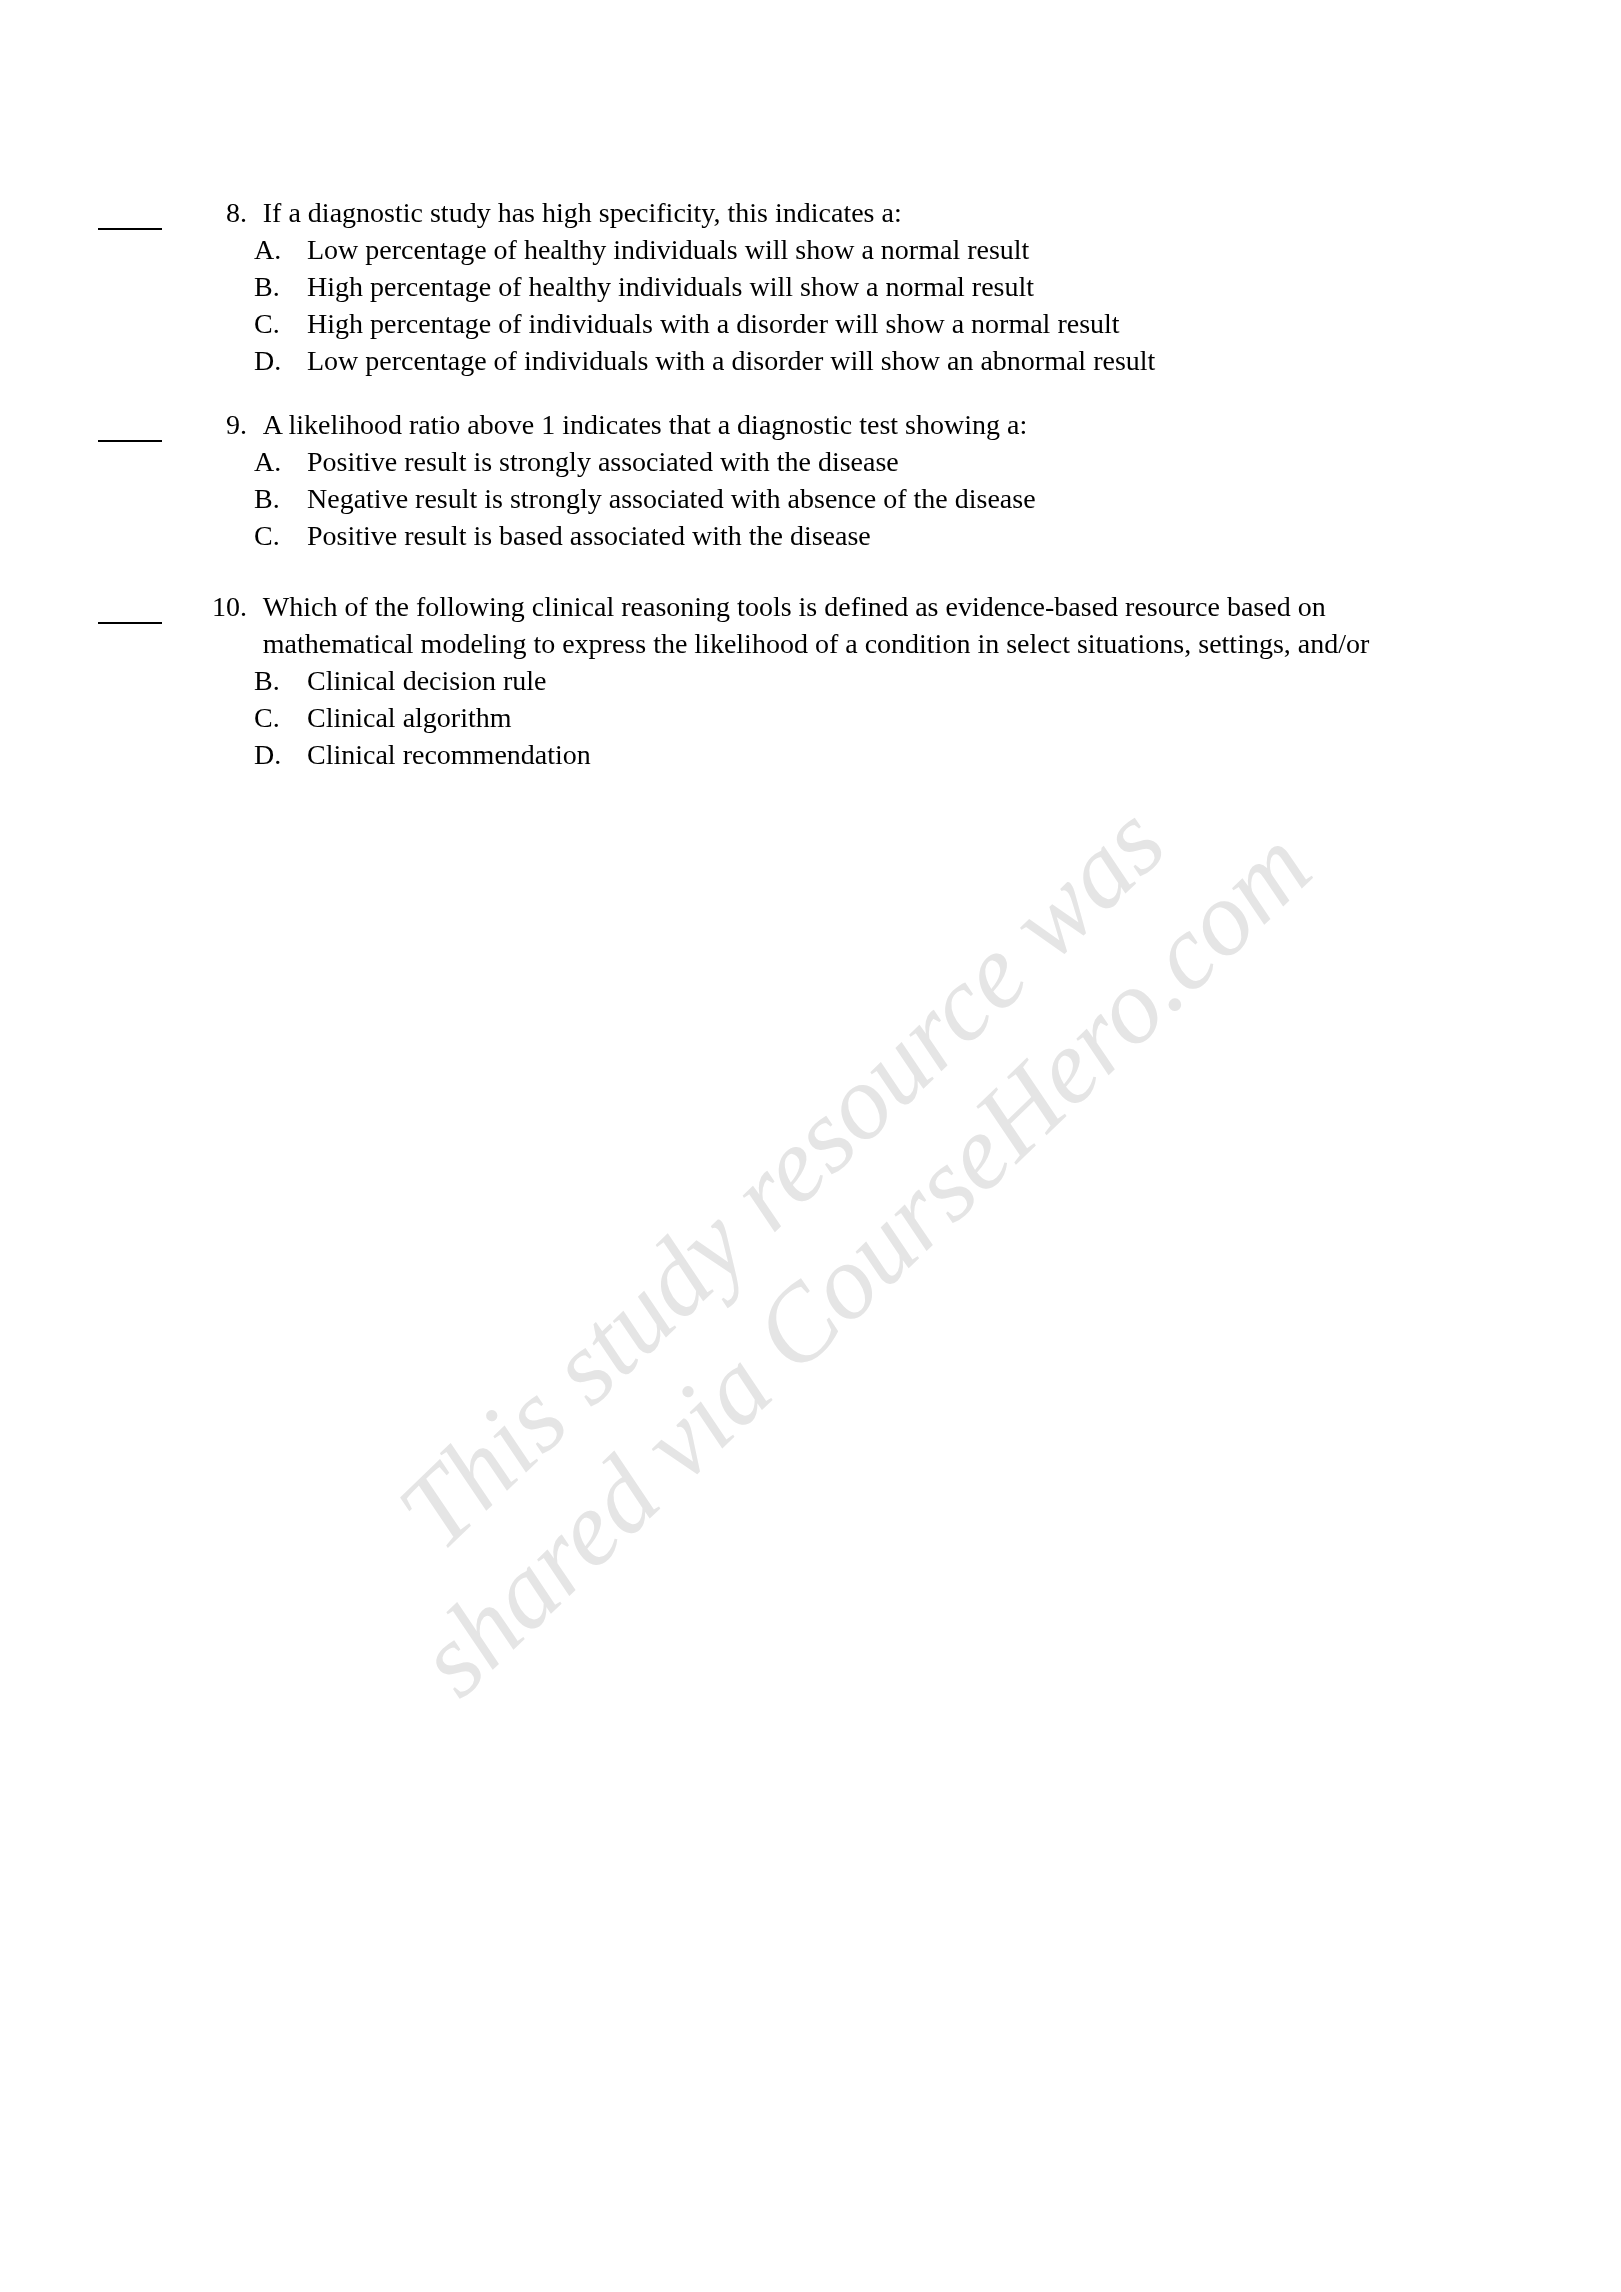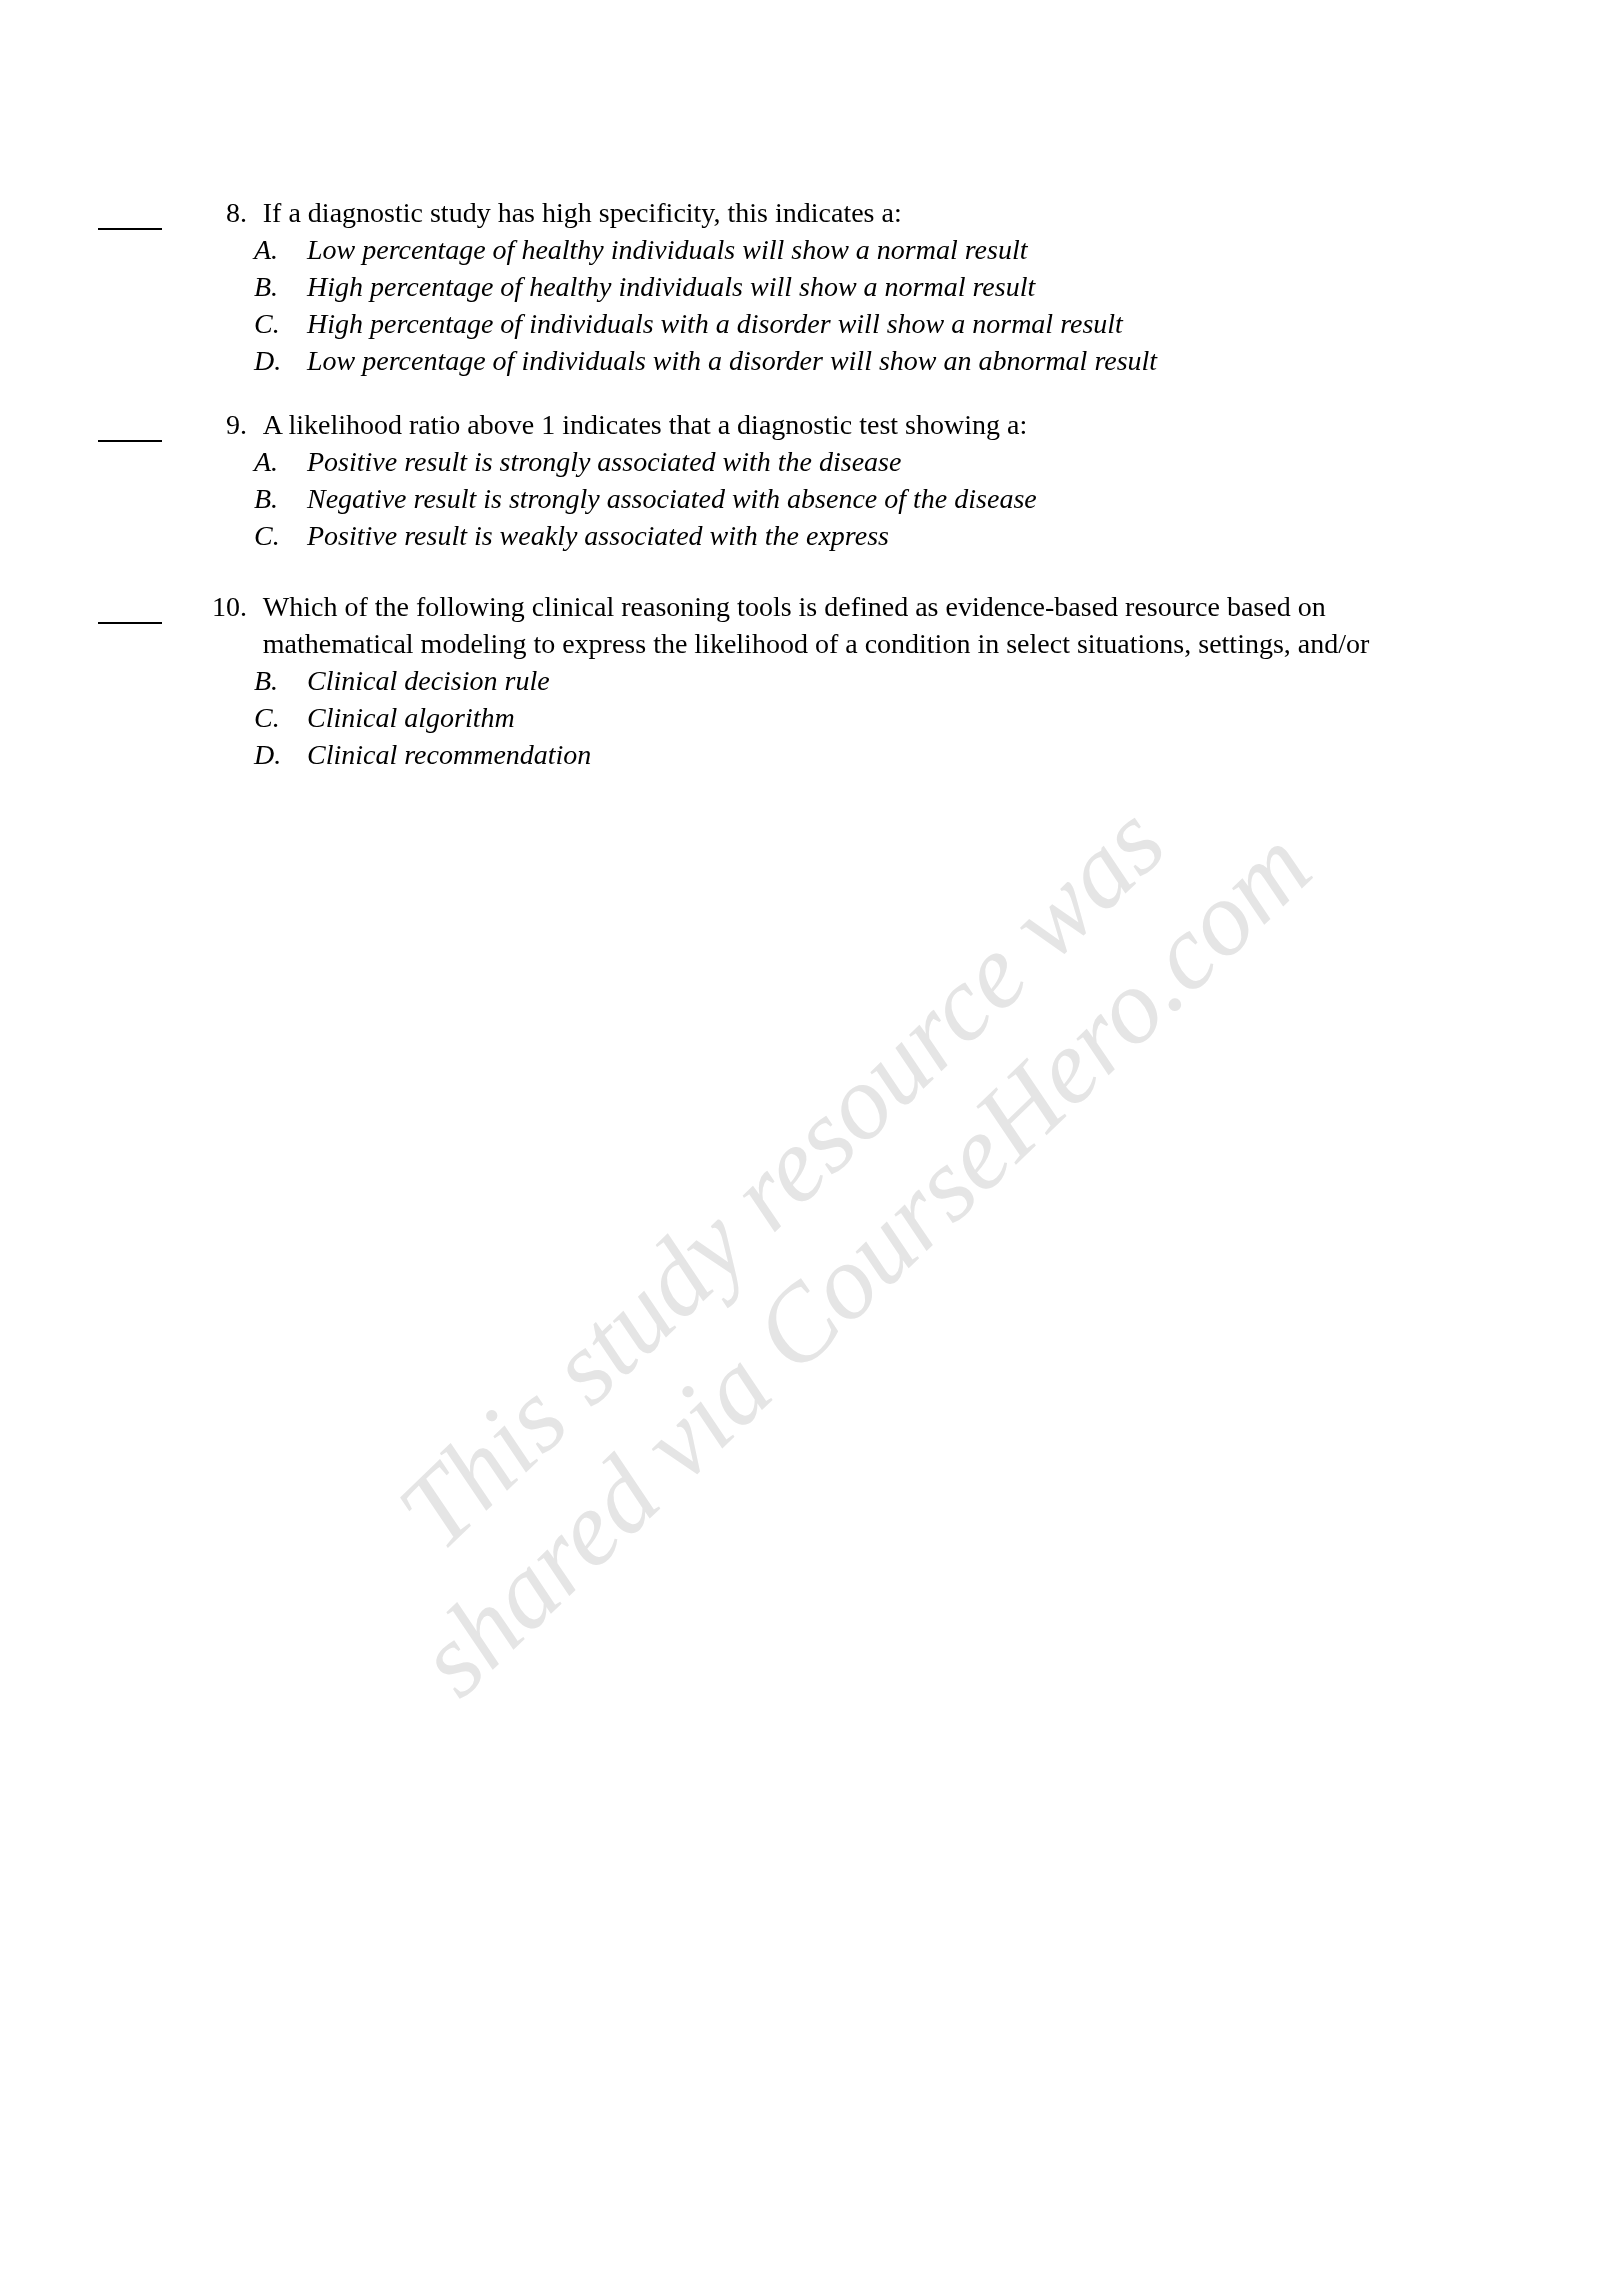--- a/index.html
+++ b/index.html
@@ -50,21 +50,21 @@
   }
   .q-number {
     flex: 0 0 85px;
     text-align: right;
   }
   .q-body { margin-left: 7px; }
   .q-line {
     white-space: nowrap;
     padding-left: 8.8px;
   }
-  .option { white-space: nowrap; font-style: italic; }
+  .option { white-space: nowrap; }
   .opt-letter {
     display: inline-block;
     width: 53px;
   }
 </style>
 </head>
 <body>
 
 <div class="watermark">
   <div>This study resource was</div>
@@ -98,21 +98,21 @@
     <span class="q-number">9.</span>
     <div class="q-body">
       <div class="q-line">A likelihood ratio above 1 indicates that a diagnostic test showing a:</div>
       <div class="option">
         <span class="opt-letter">A.</span><span class="opt-text">Positive result is strongly associated with the disease</span>
       </div>
       <div class="option">
         <span class="opt-letter">B.</span><span class="opt-text">Negative result is strongly associated with absence of the disease</span>
       </div>
       <div class="option">
-        <span class="opt-letter">C.</span><span class="opt-text">Positive result is weakly associated with the express</span>
+        <span class="opt-letter">C.</span><span class="opt-text">Positive result is based associated with the disease</span>
       </div>
     </div>
   </div>
 
   <div class="question">
     <span class="answer-blank"></span>
     <span class="q-number">10.</span>
     <div class="q-body">
       <div class="q-line">Which of the following clinical reasoning tools is defined as evidence-based resource based on</div>
       <div class="q-line">mathematical modeling to express the likelihood of a condition in select situations, settings, and/or</div>

